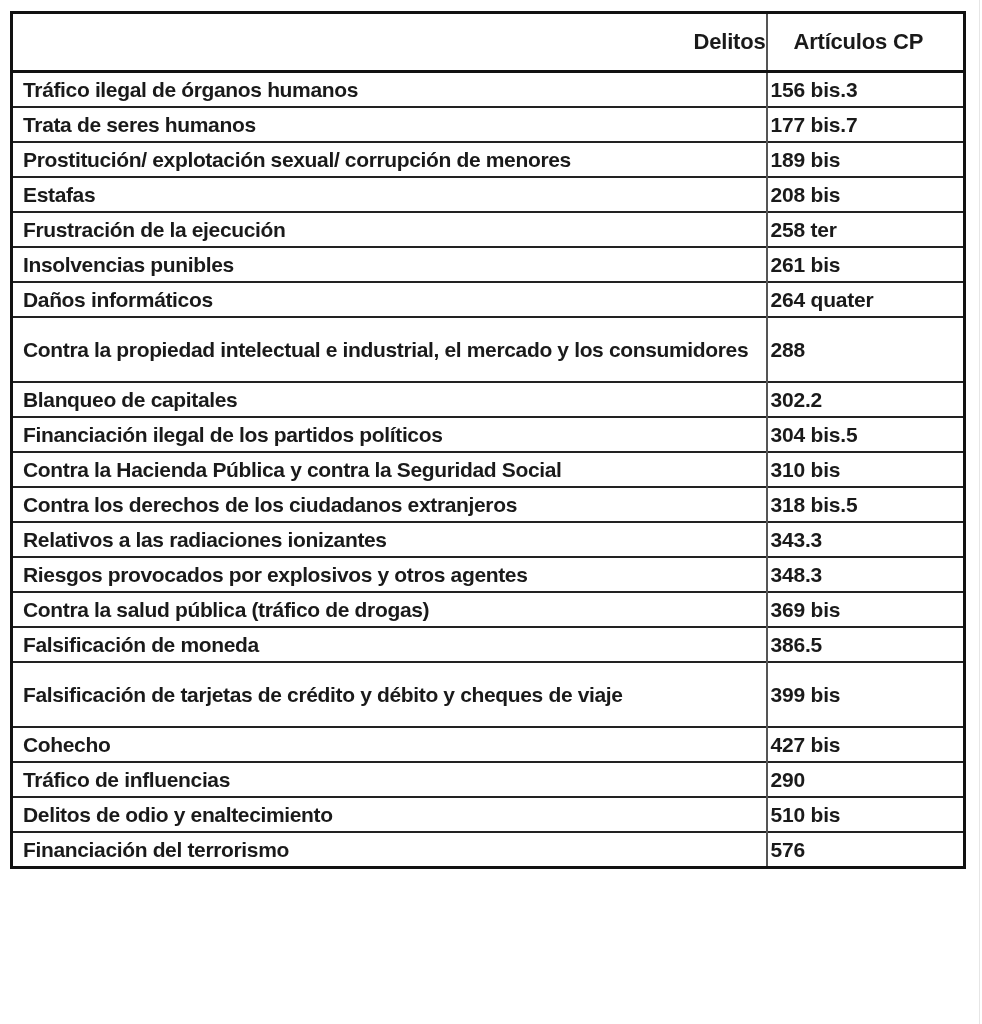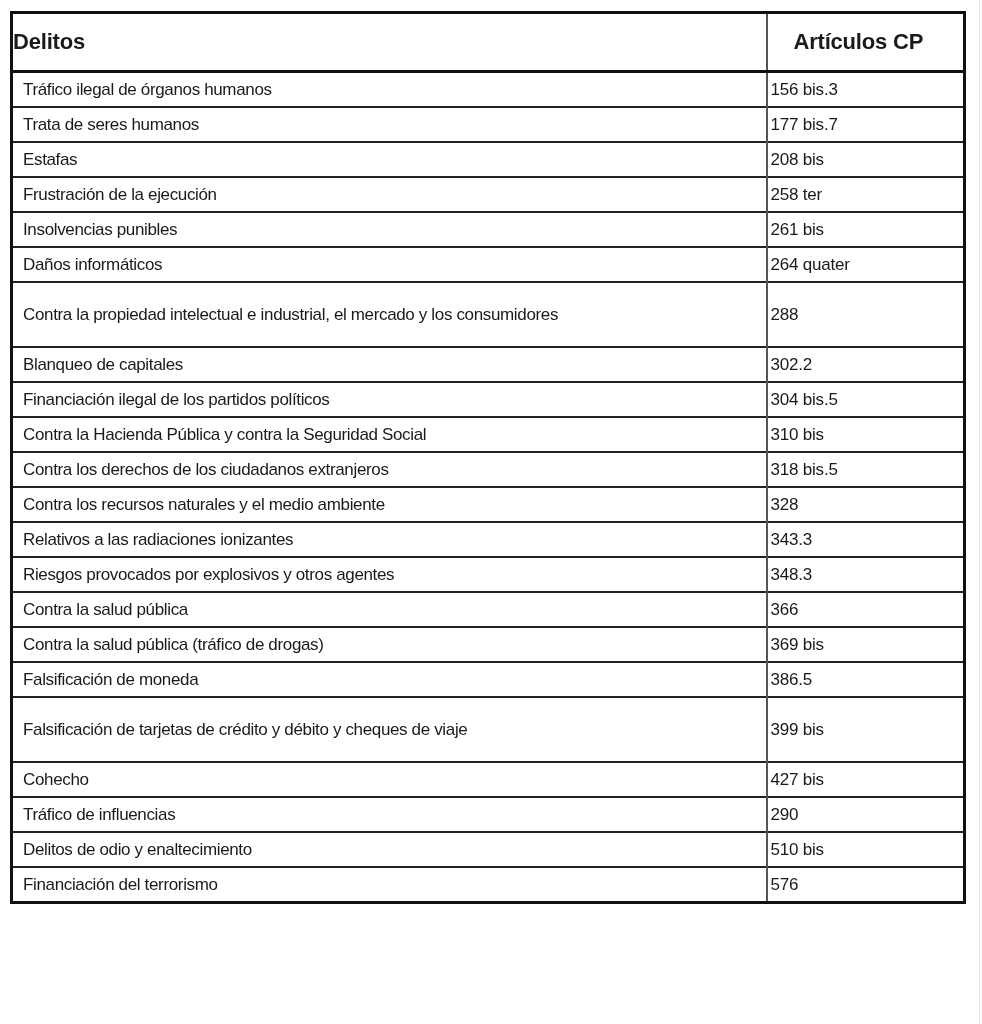--- a/index.html
+++ b/index.html
@@ -31,41 +31,42 @@
       border-collapse: collapse;
       border: 3px solid #111;
       table-layout: fixed;
     }
     table.crimes col.c1 { width: 755px; }
     table.crimes col.c2 { width: 198px; }
     table.crimes th {
       font-weight: bold;
       font-size: 22px;
       height: 56px;
-      text-align: left;
+      text-align: right;
       border-bottom: 3px solid #111;
       border-right: 2px solid #555;
       padding: 0;
       letter-spacing: -0.2px;
     }
     table.crimes th.col2 {
       border-right: none;
       text-align: left;
       padding-left: 26px;
     }
     table.crimes td {
-      font-size: 17px;
+      font-size: 21px;
       line-height: 30px;
       padding: 1px 6px 1px 10px;
       border-top: 2px solid #222;
       border-right: 2px solid #555;
       vertical-align: middle;
       white-space: normal;
       letter-spacing: -0.35px;
       transform-origin: left center;
+      font-weight: bold;
     }
     table.crimes td.col2 {
       border-right: none;
       padding-left: 3px;
       letter-spacing: -0.2px;
     }
     table.crimes tr.row td { height: 31px; }
     table.crimes tr.row.tall td { height: 61px; }
     table.crimes tbody tr:first-child td { border-top: none; }
   </style>
@@ -86,20 +87,24 @@
     </tr>
   </thead>
   <tbody>
     <tr class="row">
       <td>Tráfico ilegal de órganos humanos</td>
       <td class="col2">156 bis.3</td>
     </tr>
     <tr class="row">
       <td>Trata de seres humanos</td>
       <td class="col2">177 bis.7</td>
+    </tr>
+    <tr class="row">
+      <td>Prostitución/ explotación sexual/ corrupción de menores</td>
+      <td class="col2">189 bis</td>
     </tr>
     <tr class="row">
       <td>Estafas</td>
       <td class="col2">208 bis</td>
     </tr>
     <tr class="row">
       <td>Frustración de la ejecución</td>
       <td class="col2">258 ter</td>
     </tr>
     <tr class="row">
@@ -124,34 +129,26 @@
     </tr>
     <tr class="row">
       <td>Contra la Hacienda Pública y contra la Seguridad Social</td>
       <td class="col2">310 bis</td>
     </tr>
     <tr class="row">
       <td>Contra los derechos de los ciudadanos extranjeros</td>
       <td class="col2">318 bis.5</td>
     </tr>
     <tr class="row">
-      <td>Contra los recursos naturales y el medio ambiente</td>
-      <td class="col2">328</td>
-    </tr>
-    <tr class="row">
       <td>Relativos a las radiaciones ionizantes</td>
       <td class="col2">343.3</td>
     </tr>
     <tr class="row">
       <td>Riesgos provocados por explosivos y otros agentes</td>
       <td class="col2">348.3</td>
-    </tr>
-    <tr class="row">
-      <td>Contra la salud pública</td>
-      <td class="col2">366</td>
     </tr>
     <tr class="row">
       <td>Contra la salud pública (tráfico de drogas)</td>
       <td class="col2">369 bis</td>
     </tr>
     <tr class="row">
       <td>Falsificación de moneda</td>
       <td class="col2">386.5</td>
     </tr>
     <tr class="row tall">

